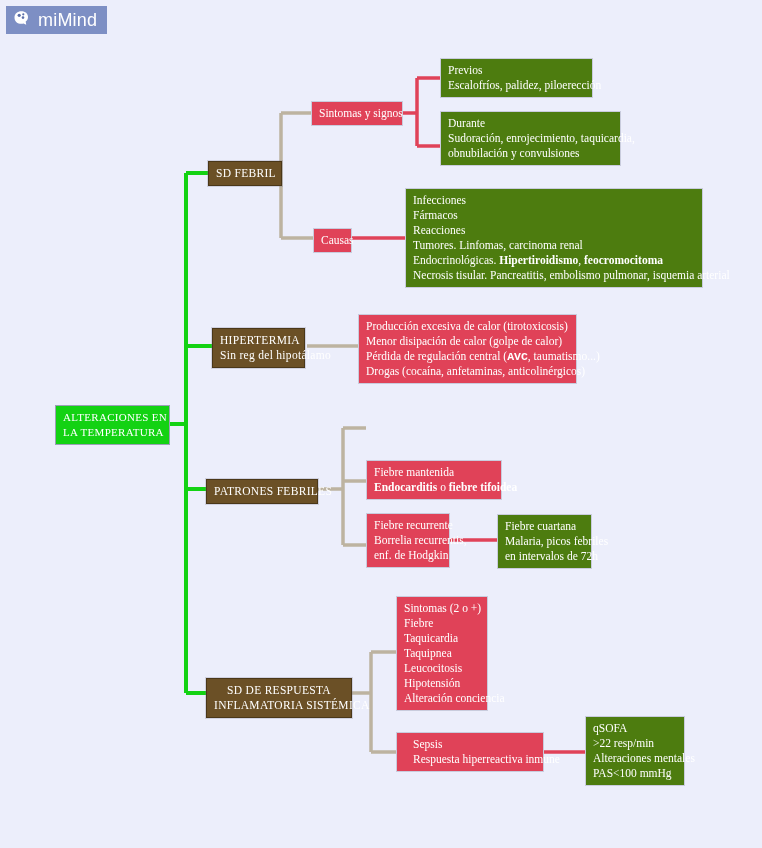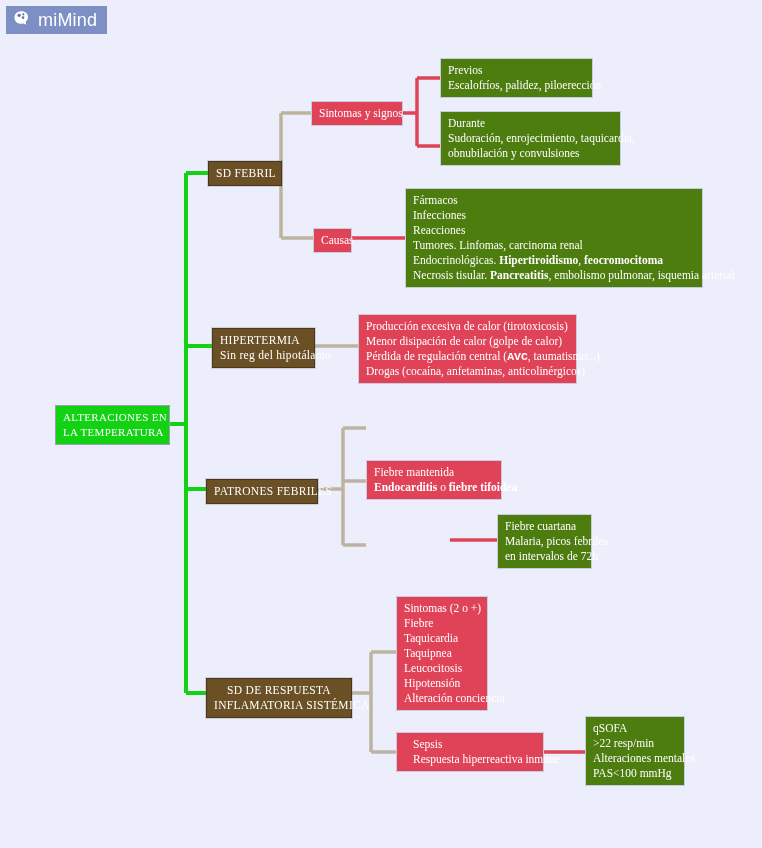--- a/index.html
+++ b/index.html
@@ -172,29 +172,29 @@
     <span class="ttl">Durante</span>
     <span class="ln">Sudoración, enrojecimiento, taquicardia,</span>
     <span class="ln">obnubilación y convulsiones</span>
   </div>
 
   <div class="node n-red" style="left:313px;top:228px;width:39px;">
     <span class="ln">Causas</span>
   </div>
 
   <div class="node n-purple" style="left:405px;top:188px;width:298px;">
+    <span class="ln">Infecciones</span>
     <span class="ln">Fármacos</span>
-    <span class="ln">Infecciones</span>
     <span class="ln">Reacciones</span>
     <span class="ln">Tumores. Linfomas, carcinoma renal</span>
     <span class="ln"><span>Endocrinológicas. </span><span style="font-weight: bold;">Hipertiroidismo</span><span>, </span><span style="font-weight: bold;">feocromocitoma</span></span>
-    <span class="ln"><span>Necrosis tisular. </span><span style="font-weight: bold;">Pancreatitis</span><span>, embolismo pulmonar, isquemia arterial</span></span>
-  </div>
-
-  <div class="node n-brown" style="left:212px;top:328px;width:103px;text-align:left;">
+    <span class="ln"><span>Necrosis tisular. </span><span style="font-weight: normal;">Pancreatitis</span><span>, embolismo pulmonar, isquemia arterial</span></span>
+  </div>
+
+  <div class="node n-brown" style="left:212px;top:328px;width:93px;text-align:left;">
     <span class="ln">HIPERTERMIA</span>
     <span class="ln">Sin reg del hipotálamo</span>
   </div>
 
   <div class="node n-red" style="left:358px;top:314px;width:219px;">
     <span class="ln">Producción excesiva de calor (tirotoxicosis)</span>
     <span class="ln">Menor disipación de calor (golpe de calor)</span>
     <span class="ln"><span>Pérdida de regulación central (</span><span style="font-weight: bold; font-family: Liberation Mono, monospace;">AVC</span><span>, taumatismo...)</span></span>
     <span class="ln"><span>Drogas (cocaína, anfetaminas, anticolinérgicos)</span></span>
   </div>
@@ -202,20 +202,25 @@
   <div class="node n-brown" style="left:206px;top:479px;width:112px;">
     <span class="ln">PATRONES FEBRILES</span>
   </div>
 
 
   <div class="node n-red" style="left:366px;top:460px;width:136px;">
     <span class="ttl">Fiebre mantenida</span>
     <span class="ln"><span style="font-weight: bold;">Endocarditis</span><span> o </span><span style="font-weight: bold;">fiebre tifoidea</span></span>
   </div>
 
+  <div class="node n-red" style="left:366px;top:513px;width:84px;">
+    <span class="ttl">Fiebre recurrente</span>
+    <span class="ln">Borrelia recurrentis,</span>
+    <span class="ln">enf. de Hodgkin</span>
+  </div>
 
   <div class="node n-purple" style="left:497px;top:514px;width:95px;">
     <span class="ttl">Fiebre cuartana</span>
     <span class="ln">Malaria, picos febriles</span>
     <span class="ln">en intervalos de 72h</span>
   </div>
 
   <div class="node n-brown" style="left:206px;top:678px;width:146px;">
     <span class="ln">SD DE RESPUESTA</span>
     <span class="ln">INFLAMATORIA SISTÉMICA</span>

